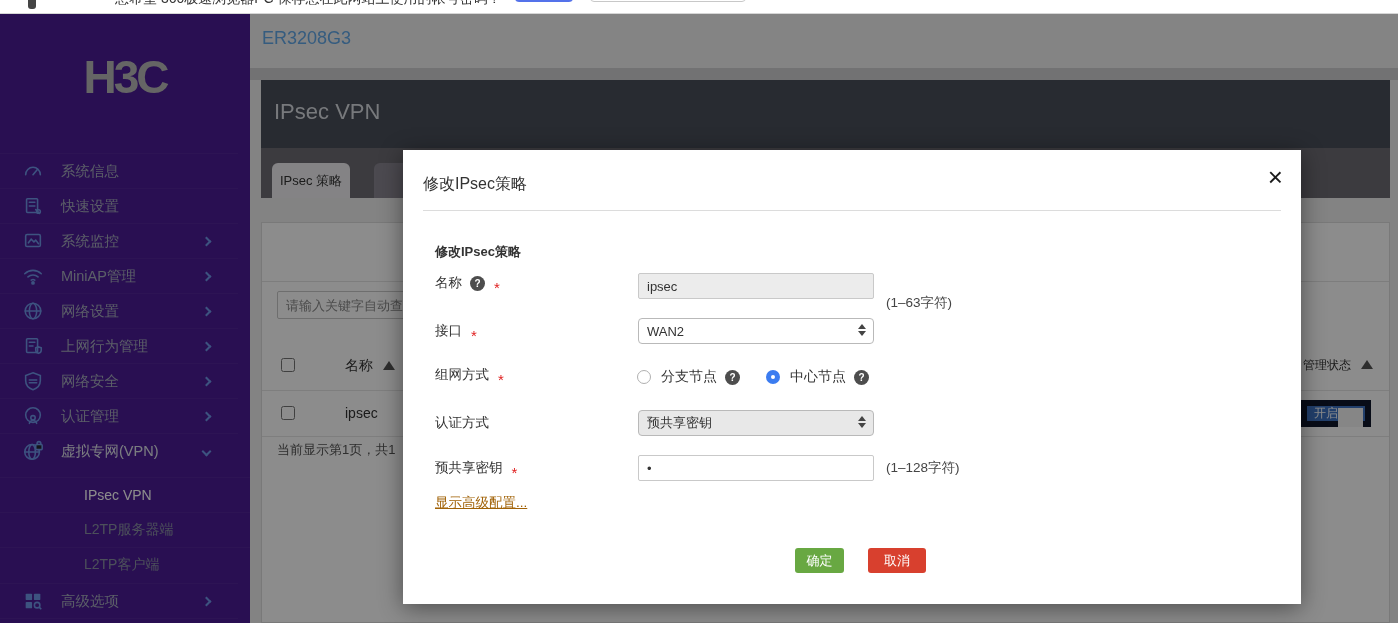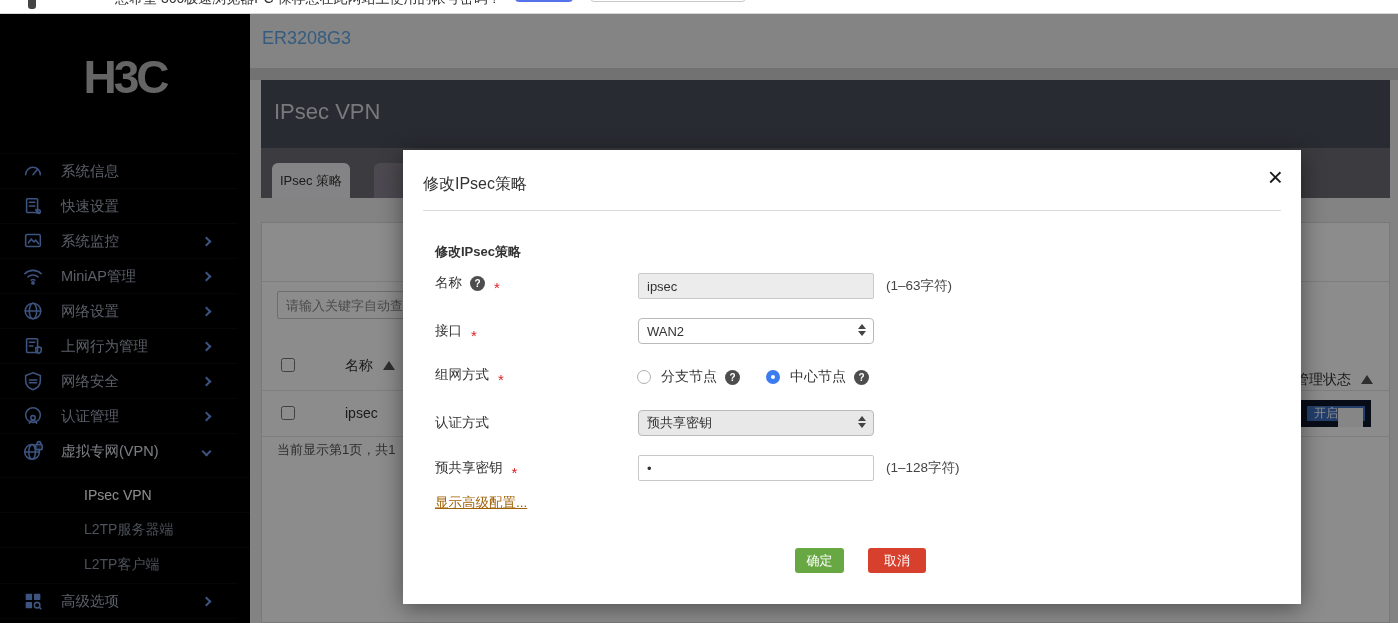--- a/index.html
+++ b/index.html
@@ -7,21 +7,21 @@
 
   
   .browser-bar { position:absolute; top:0; left:0; width:1398px; height:14px; background:#ffffff; border-bottom:1px solid #d6d6d6; overflow:hidden; z-index:300; }
   .bar-inner { position:absolute; top:-13px; left:0; height:26px; width:100%; display:flex; align-items:center; }
   .key-icon { position:absolute; left:28px; top:2px; width:8px; height:20px; background:#444; border-radius:3px; }
   .bar-msg { position:absolute; left:115px; top:3px; font-size:14px; color:#333; white-space:nowrap; }
   .bar-save { position:absolute; left:515px; top:-9px; width:58px; height:24px; background:#5472ea; color:#fff; font-size:12px; border:none; border-radius:4px; }
   .bar-never { position:absolute; left:590px; top:-9px; width:156px; height:24px; background:#fff; color:#333; font-size:12px; border:1px solid #c8c8c8; border-radius:4px; }
 
   
-  .sidebar { position:absolute; left:0; top:14px; width:250px; height:609px; background:#000000; z-index:10; }
+  .sidebar { position:absolute; left:0; top:14px; width:250px; height:609px; background:#4c1d95; z-index:10; }
   .logo { position:absolute; top:36px; left:0; width:250px; text-align:center; font-size:46px; font-weight:bold; color:#b9b9b9; letter-spacing:-3px; font-family:"Liberation Sans",sans-serif; }
   .mitem { position:absolute; left:0; width:238px; height:35px; display:flex; align-items:center; cursor:pointer; border-top:1px solid rgba(255,255,255,0.045); }
   .mitem .mico { width:22px; height:22px; margin-left:22px; color:#6f97ea; flex:0 0 22px; }
   .mitem .mlabel { margin-left:17px; font-size:14.5px; color:#a6adbd; }
   .mitem .mlabel.bright { color:#dfe3ea; }
   .chev { position:absolute; right:28px; width:7px; height:7px; border-right:2px solid #6f97ea; border-bottom:2px solid #6f97ea; transform:rotate(-45deg); }
   .chev.down { transform:rotate(45deg); }
   .sitem { position:absolute; left:0; width:250px; height:35px; display:flex; align-items:center; cursor:pointer; border-top:1px solid rgba(255,255,255,0.045); }
   .sitem .slabel { margin-left:84px; font-size:14px; color:#8b93a5; }
   .sitem.active .slabel { color:#ffffff; }
@@ -39,21 +39,21 @@
   .content { position:absolute; left:250px; top:198px; width:1148px; height:425px; background:#efefef; z-index:5; }
   .card { position:absolute; left:11px; top:24px; width:1129px; height:401px; background:#ffffff; border:1px solid #dddddd; }
   .card-divider { position:absolute; left:0; top:58px; width:100%; border-top:1px solid #e3e3e3; }
   .search-input { position:absolute; left:15px; top:68px; width:330px; height:28px; border:1px solid #c9c9c9; border-radius:2px; padding:0 8px; font-size:13px; color:#333; background:#fff; }
   .search-input::placeholder { color:#8a8a8a; }
   .t-headrow { position:absolute; left:0; top:120px; width:100%; height:48px; border-bottom:1px solid #e5e5e5; }
   .t-datarow { position:absolute; left:0; top:168px; width:100%; height:46px; border-bottom:1px solid #e5e5e5; }
   .t-check { position:absolute; left:19px; top:15px; width:14px; height:14px; }
   .t-name { position:absolute; left:83px; top:14px; font-size:14px; color:#333; }
   .sortarrow { display:inline-block; width:0; height:0; border-left:6px solid transparent; border-right:6px solid transparent; border-bottom:9px solid #555; margin-left:10px; }
-  .t-right { position:absolute; right:16px; top:28px; font-size:14px; color:#333; }
+  .t-right { position:absolute; right:16px; top:14px; font-size:12px; color:#333; }
   .toggle { position:absolute; right:18px; top:9px; width:70px; height:27px; background:#3f74c4; border:6px solid #0f172a; display:flex; align-items:center; cursor:pointer; }
   .toggle-label { color:#fff; font-size:12px; margin-left:7px; }
   .toggle-knob { position:absolute; right:2px; top:2px; width:25px; height:19px; background:#f4f4f4; }
   .pagination { position:absolute; left:15px; top:218px; font-size:13px; color:#555; }
 
   
   .backdrop { position:absolute; left:0; top:14px; width:1398px; height:609px; background:rgba(0,0,0,0.45); z-index:60; }
 
   
   .modal { position:absolute; left:403px; top:150px; width:898px; height:454px; background:#ffffff; z-index:100; box-shadow:0 4px 22px rgba(0,0,0,0.45); }
@@ -255,21 +255,21 @@
   <div class="modal-hr"></div>
 
   <div class="sect">修改IPsec策略</div>
 
   <div class="flabel" style="top:124px">
     <span>名称</span>
     <span class="helpdot">?</span>
     <span class="star">*</span>
   </div>
   <input class="txt disabled" style="top: 123px;" disabled="" value="ipsec">
-  <div class="hint" style="top:127px">(1–63字符)</div>
+  <div class="hint" style="top:144px">(1–63字符)</div>
 
   <div class="flabel" style="top:172px">
     <span>接口</span>
     <span class="star">*</span>
   </div>
   <div class="sel" style="top:168px">
     <span>WAN2</span>
     <span class="spin">
         <i class="up"></i>
         <i class="dn"></i>

